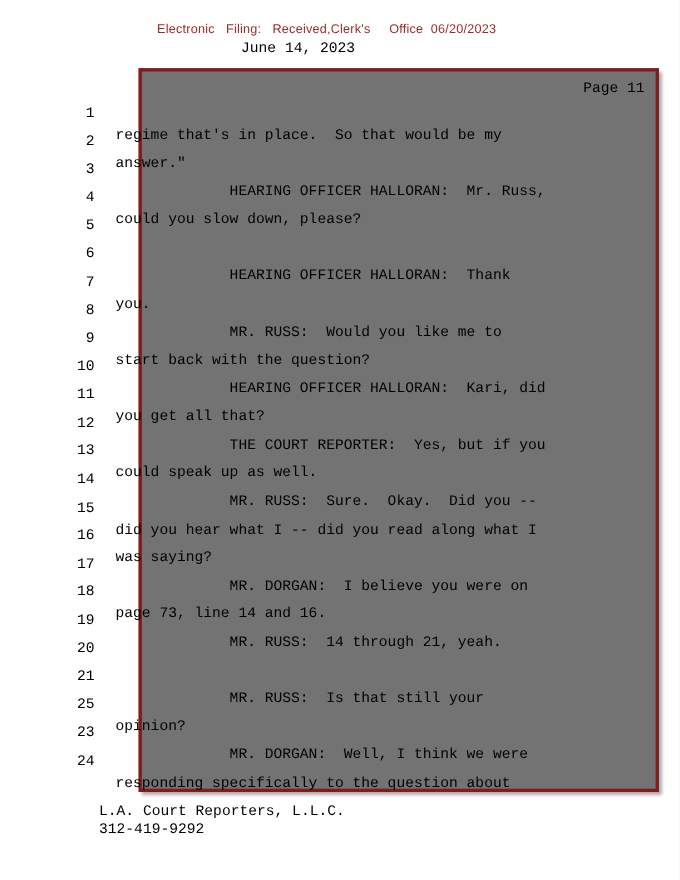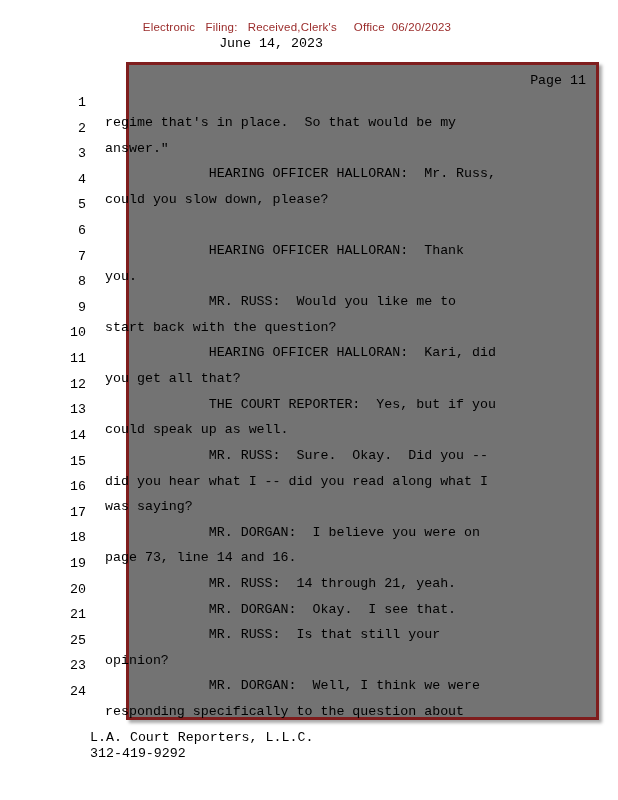--- a/index.html
+++ b/index.html
@@ -148,21 +148,20 @@
     <div class="line-row">
       <span class="line-num">18</span>
       <span class="line-text">page 73, line 14 and 16.</span>
     </div>
     <div class="line-row">
       <span class="line-num">19</span>
       <span class="line-text">             MR. RUSS:  14 through 21, yeah.</span>
     </div>
     <div class="line-row">
       <span class="line-num">20</span>
-      <span class="line-text">             MR. DORGAN:  Okay.  I see that.</span>
     </div>
     <div class="line-row">
       <span class="line-num">21</span>
       <span class="line-text">             MR. RUSS:  Is that still your</span>
     </div>
     <div class="line-row">
       <span class="line-num">25</span>
       <span class="line-text">opinion?</span>
     </div>
     <div class="line-row">

